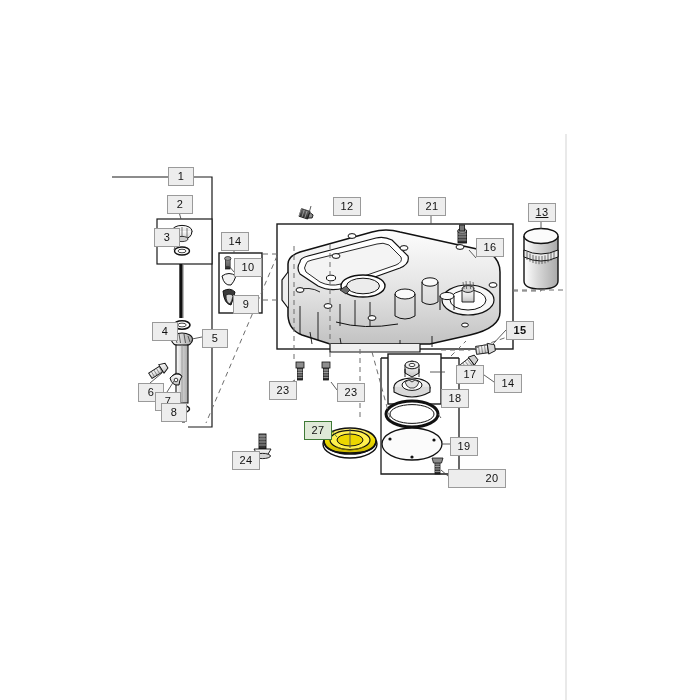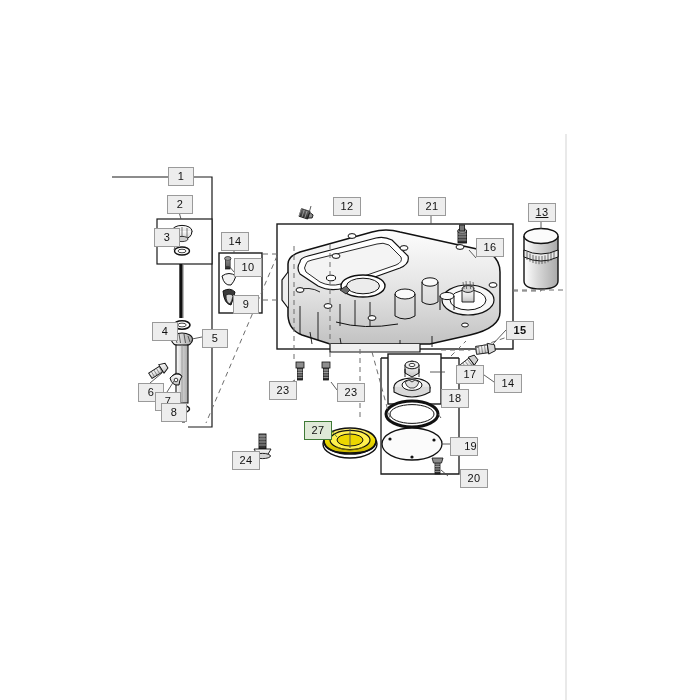--- a/index.html
+++ b/index.html
@@ -378,24 +378,24 @@
     </div>
 <div class="lbl" style="left:476px;top:238px;width:26px;height:17px;">
   <span>16</span>
     </div>
 <div class="lbl" style="left:456px;top:365px;width:26px;height:17px;">
   <span>17</span>
     </div>
 <div class="lbl" style="left:441px;top:389px;width:26px;height:17px;">
   <span>18</span>
     </div>
-<div class="lbl" style="left:450px;top:437px;width:26px;height:17px;justify-content:flex-end;">
+<div class="lbl" style="left:450px;top:437px;width:26px;height:17px;">
   <span>19</span>
     </div>
-<div class="lbl" style="left:460px;top:469px;width:26px;height:17px;">
+<div class="lbl" style="left:448px;top:469px;width:26px;height:17px;padding-left:30px;">
   <span>20</span>
     </div>
 <div class="lbl" style="left:418px;top:197px;width:26px;height:17px;">
   <span>21</span>
     </div>
 <div class="lbl hl" style="left:304px;top:421px;width:26px;height:17px;">
   <span>27</span>
     </div>
 <div class="lbl" style="left:269px;top:381px;width:26px;height:17px;">
   <span>23</span>

